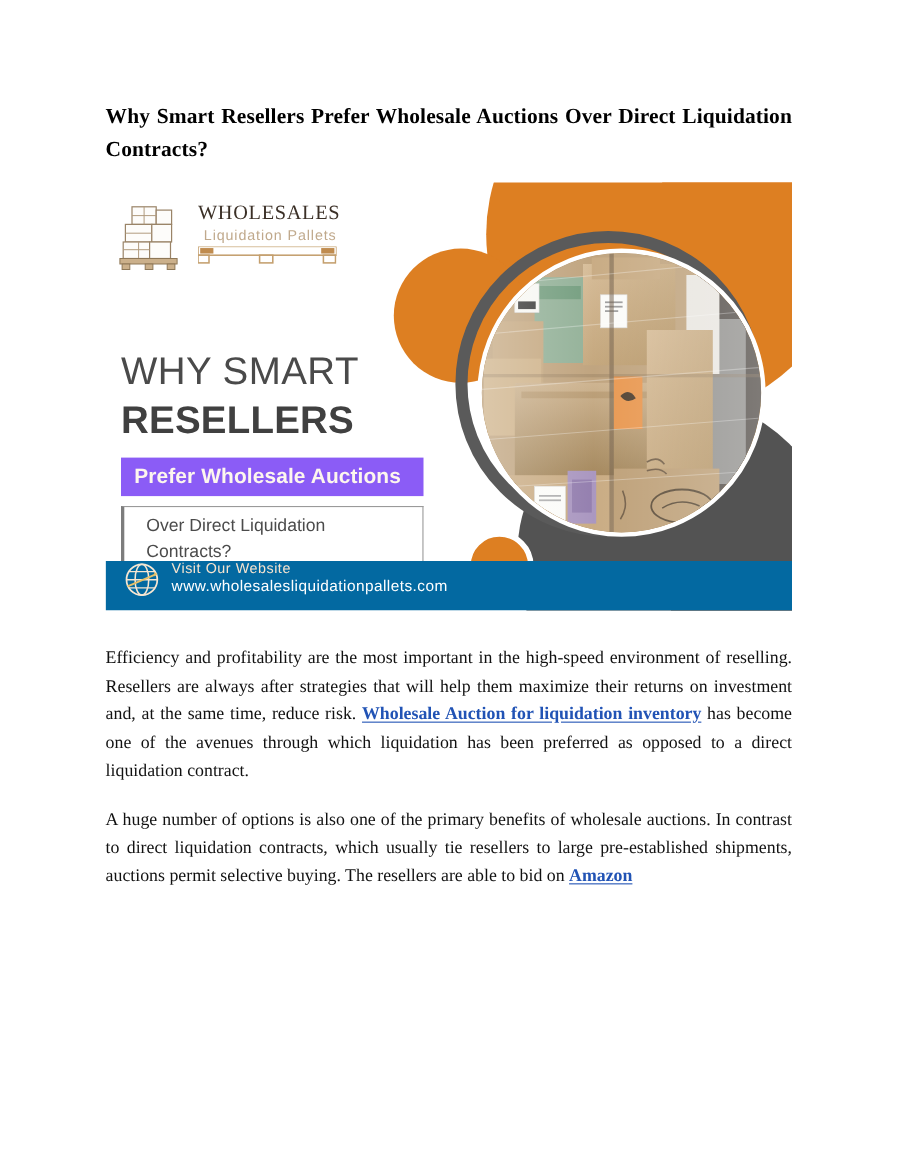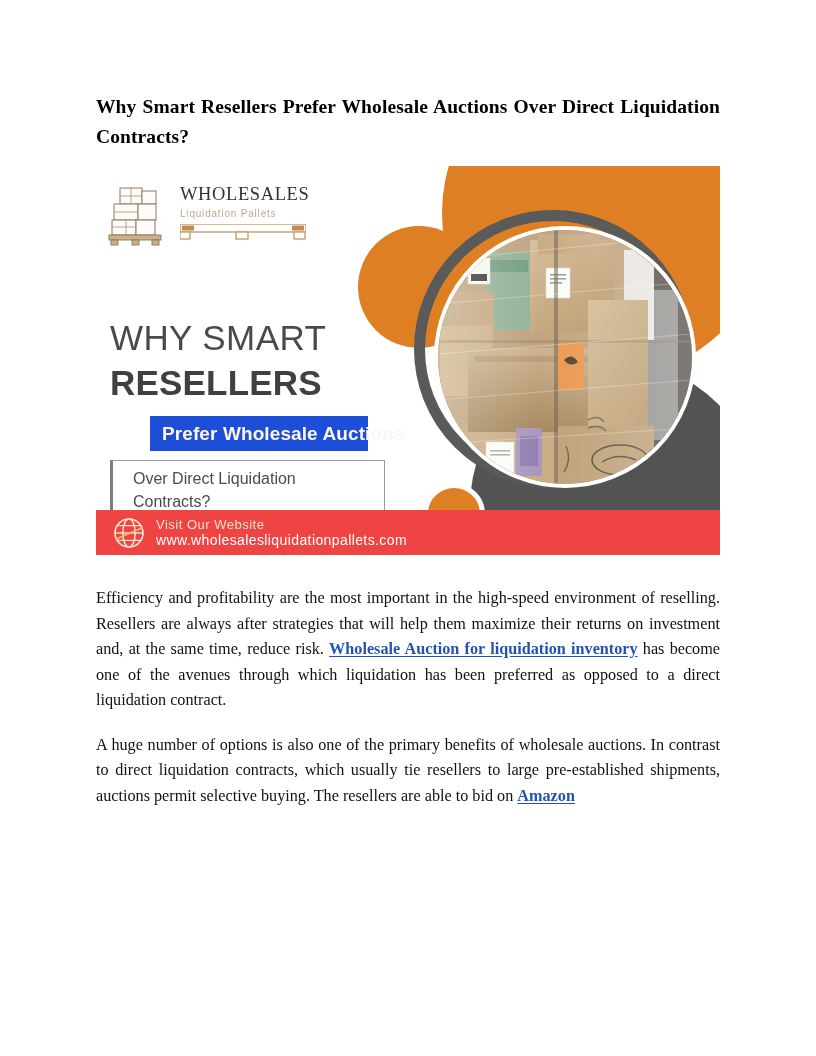--- a/index.html
+++ b/index.html
@@ -169,26 +169,27 @@
   .logo-name {
     font-family: "Liberation Serif", serif;
     font-size: 18.5px;
     letter-spacing: 0.6px;
     color: #3b3027;
     line-height: 20px;
     white-space: nowrap;
   }
   .logo-sub {
     font-family: "Liberation Sans", sans-serif;
-    font-size: 10px;
+    font-size: 13px;
     letter-spacing: 0.8px;
     color: #c0a98c;
     line-height: 16px;
     margin-top: 2px;
     white-space: nowrap;
+    text-align: right;
   }
   .logo-pallet {
     margin-top: 2px;
     width: 126px;
     height: 16px;
   }
 
   
   .headline {
     position: absolute;
@@ -208,26 +209,25 @@
     font-family: "Liberation Sans", sans-serif;
     font-weight: bold;
     font-size: 35px;
     line-height: 46px;
     letter-spacing: 0.2px;
     color: #404040;
   }
 
   .hl-bar {
     margin-top: 10px;
-    width: 218px;
+    width: 275px;
     height: 35px;
-    background: #1d4ed8;
+    background: #8b5cf6;
     display: flex;
     align-items: center;
-    margin-left: 40px;
   }
   .hl-bar-text {
     font-family: "Liberation Sans", sans-serif;
     font-weight: bold;
     font-size: 19px;
     letter-spacing: 0.1px;
     color: #fdf6ee;
     margin-left: 12px;
     white-space: nowrap;
   }
@@ -249,24 +249,24 @@
     color: #4b4b4b;
   }
 
   
   .site-bar {
     position: absolute;
     left: 0;
     bottom: 0;
     width: 624px;
     height: 45px;
-    background: #ef4444;
+    background: #0369a1;
     z-index: 9;
     display: flex;
-    align-items: center;
+    align-items: flex-start;
   }
   .globe-icon {
     margin-left: 16px;
     width: 34px;
     height: 34px;
     flex: none;
   }
   .site-bar-texts {
     margin-left: 10px;
     line-height: 1;

